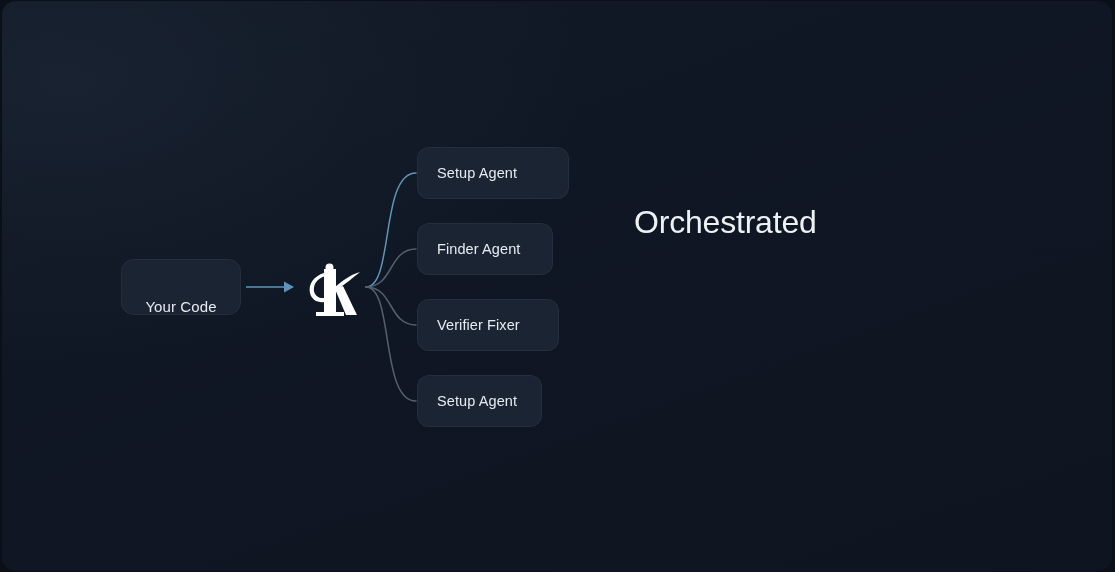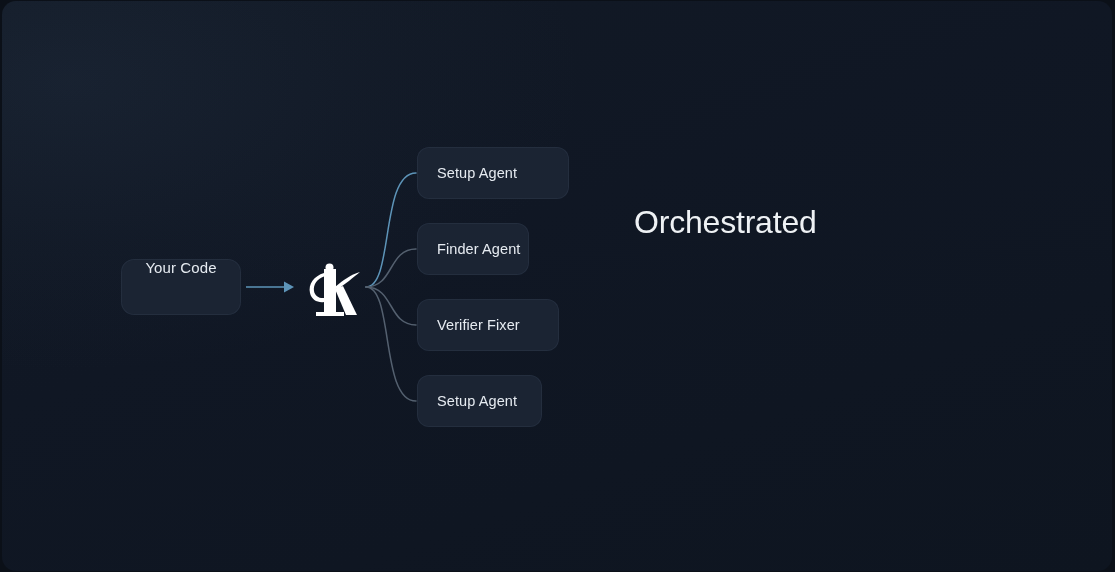--- a/index.html
+++ b/index.html
@@ -49,21 +49,21 @@
   .node-code {
     position: absolute;
     left: 119px;
     top: 258px;
     width: 120px;
     height: 56px;
     border-radius: 13px;
     background: #1b2433;
     box-shadow: inset 0 0 0 1px rgba(118,138,168,0.10);
     display: flex;
-    align-items: flex-start;
+    align-items: flex-end;
     justify-content: center;
   }
   .node-code .label {
     font-size: 15px;
     color: #e6ebf1;
     letter-spacing: 0.1px;
     white-space: nowrap;
   }
 
   
@@ -88,21 +88,21 @@
     padding: 0 20px;
     box-sizing: border-box;
   }
   .agent-card .label {
     font-size: 14.5px;
     color: #e6ebf1;
     letter-spacing: 0.1px;
     white-space: nowrap;
   }
   .agent-card.c0 { left: 415px; top: 146px; width: 152px; }
-  .agent-card.c1 { left: 415px; top: 222px; width: 112px; }
+  .agent-card.c1 { left: 415px; top: 222px; width: 136px; }
   .agent-card.c2 { left: 415px; top: 298px; width: 142px; }
   .agent-card.c3 { left: 415px; top: 374px; width: 125px; }
 
   
   .copy {
     position: absolute;
     left: 632px;
     top: 203px;
     width: 420px;
   }

